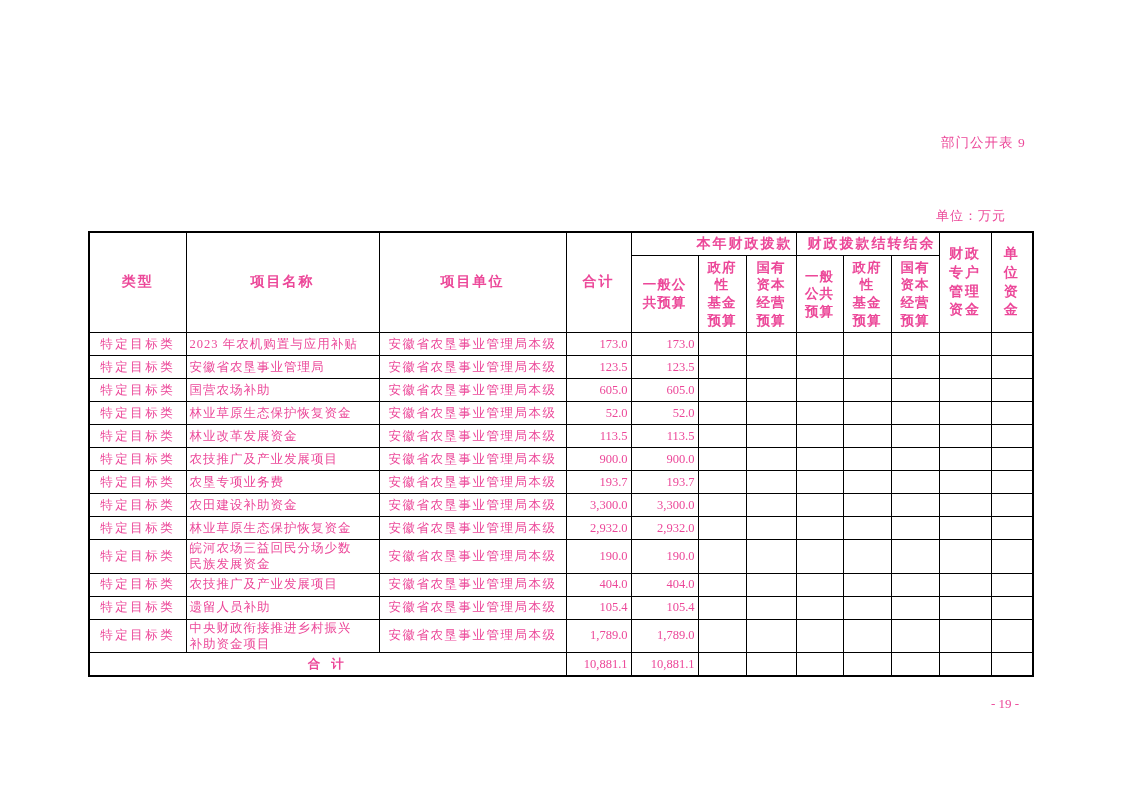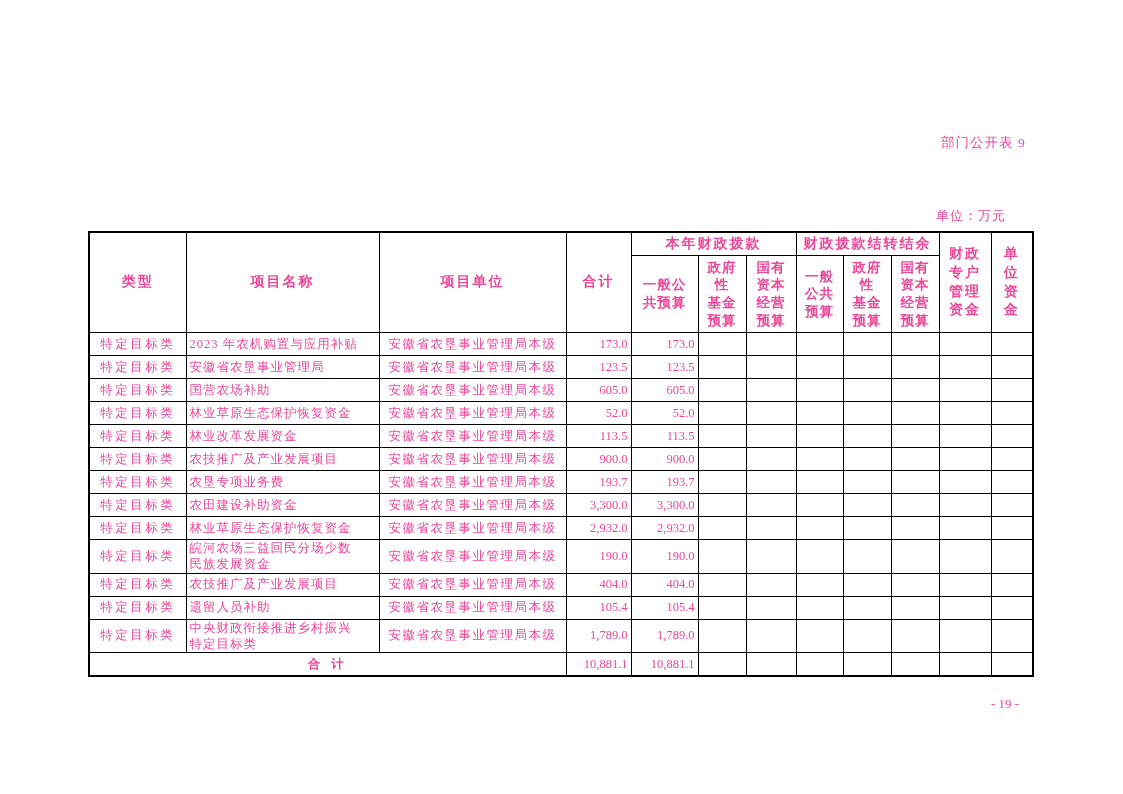--- a/index.html
+++ b/index.html
@@ -36,21 +36,21 @@
   .report th,.report td{
     border:1px solid #000;
     padding:0 3px;
     overflow:hidden;
   }
   .report thead th{
     font-weight:bold;
     text-align:center;vertical-align:middle;
     font-size:13.5px;
   }
-  .report .h-group{height:22px;letter-spacing:2px;font-size:14px;}
+  .report .h-group{height:22px;letter-spacing:2px;font-size:14px;text-align:right;}
   .report .h-sub{height:76px;white-space:pre-line;line-height:1.3;letter-spacing:1px;}
   .report .h-span{letter-spacing:2px;font-size:14px;white-space:pre-line;line-height:1.35;margin-top:8px;}
   .report tbody td{
     height:22px;
     font-size:12.5px;
     vertical-align:middle;
   }
   .c-type{text-align:center;letter-spacing:2.5px;}
   .c-name{text-align:left;padding-left:6px;letter-spacing:1px;white-space:pre-line;line-height:1.3;margin-left:14px;}
   .c-unit{text-align:center;letter-spacing:1.5px;}
@@ -292,21 +292,21 @@
     <td class="c-empty"></td>
     <td class="c-empty"></td>
     <td class="c-empty"></td>
     <td class="c-empty"></td>
     <td class="c-empty"></td>
     <td class="c-empty"></td>
   </tr>
         <tr>
     <td class="c-type">特定目标类</td>
     <td class="c-name">中央财政衔接推进乡村振兴
-特定目标类</td>
+补助资金项目</td>
     <td class="c-unit">安徽省农垦事业管理局本级</td>
     <td class="c-num">1,789.0</td>
     <td class="c-num">1,789.0</td>
     <td class="c-empty"></td>
     <td class="c-empty"></td>
     <td class="c-empty"></td>
     <td class="c-empty"></td>
     <td class="c-empty"></td>
     <td class="c-empty"></td>
     <td class="c-empty"></td>

